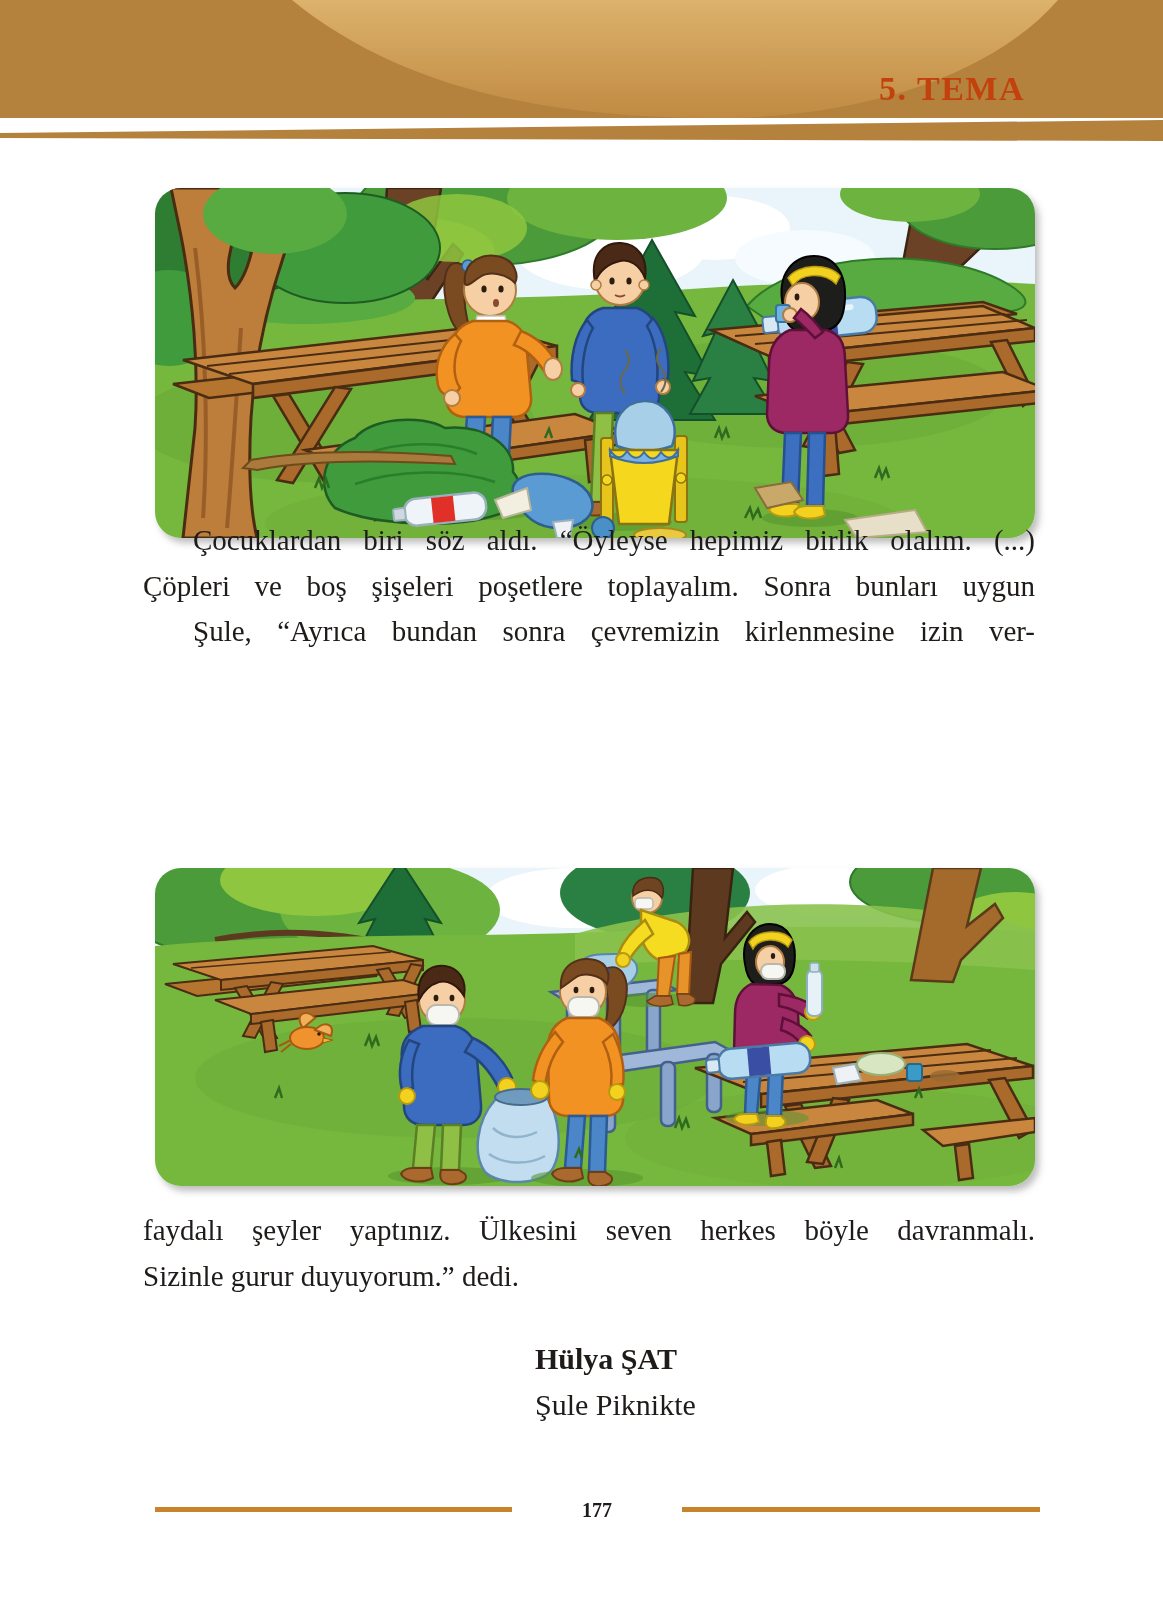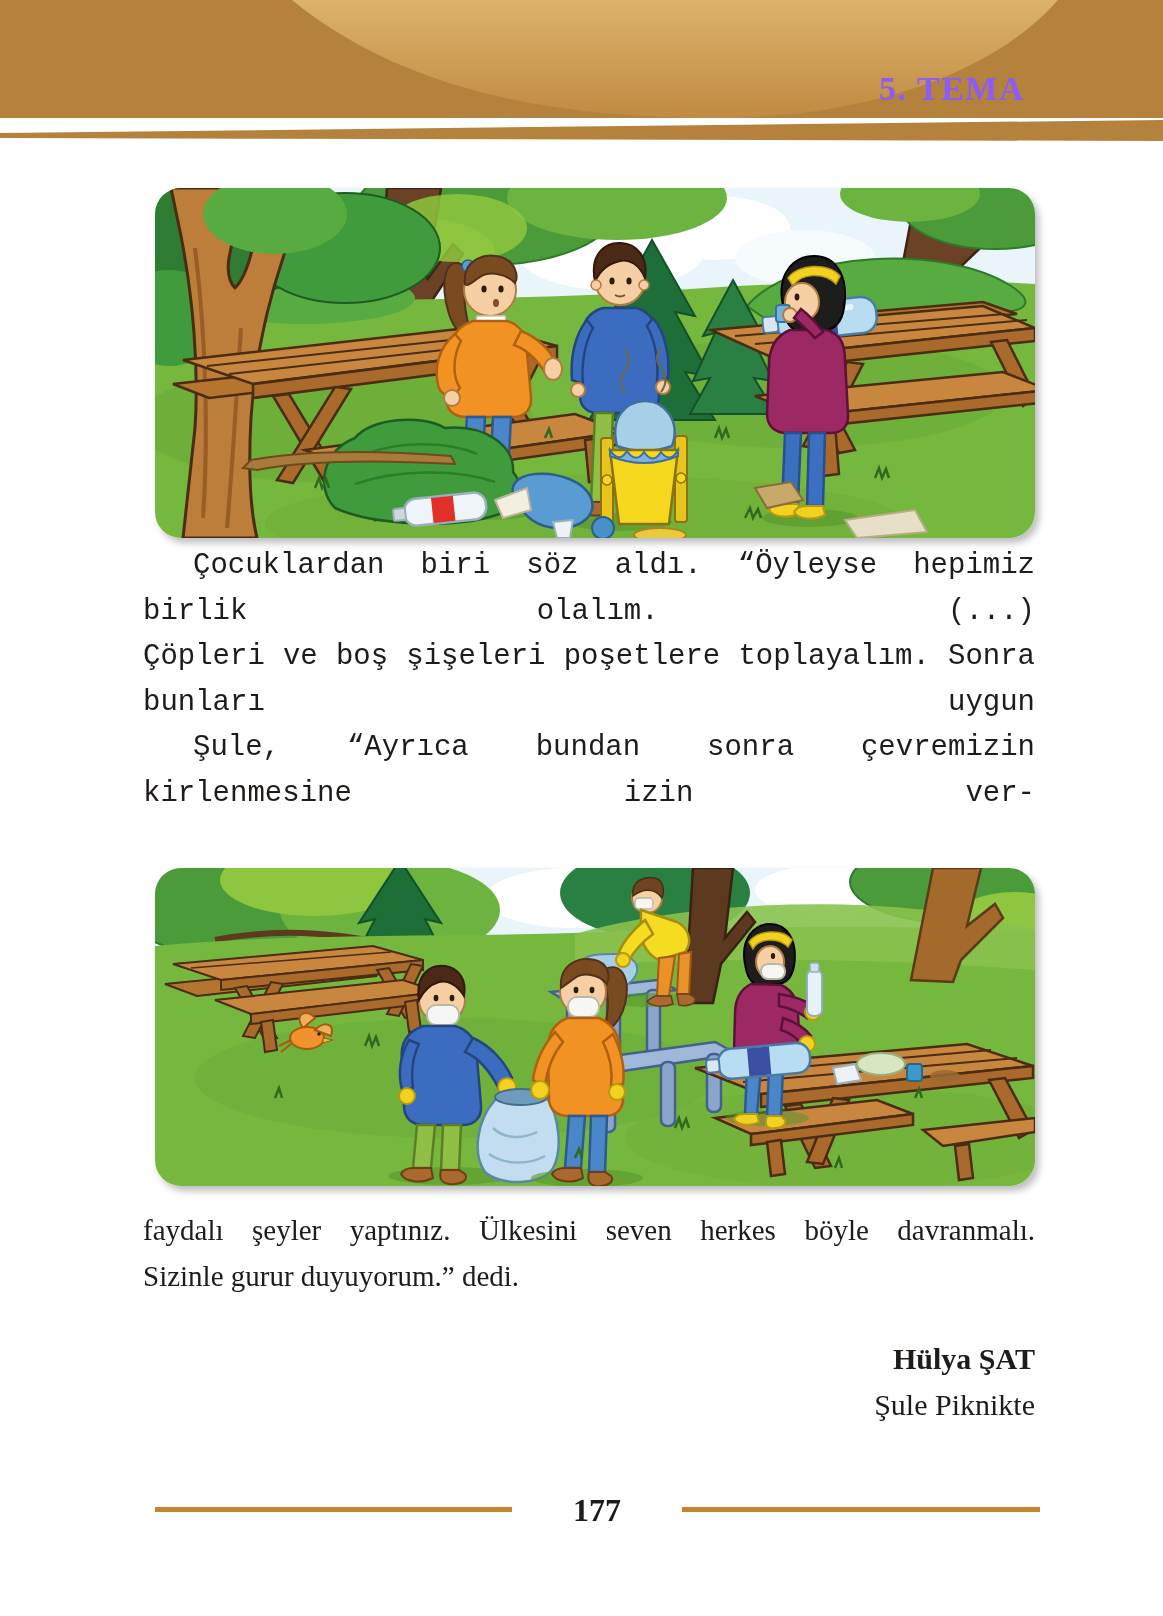--- a/index.html
+++ b/index.html
@@ -1,44 +1,44 @@
 <!DOCTYPE html>
 <html><head>
 <meta charset="utf-8">
 <style>
   html,body{margin:0;padding:0;background:#fff;}
   .page{position:relative;width:1163px;height:1616px;background:#fff;overflow:hidden;
         font-family:"Liberation Serif","DejaVu Serif",serif;color:#1e1b19;}
   
   .hdr-svg{position:absolute;left:0;top:0;}
   .tema{position:absolute;top:70px;right:138px;font-size:34px;font-weight:bold;
-        color:#8b5cf6;letter-spacing:1.5px;}
+        color:#c2410c;letter-spacing:1.5px;}
   
   .fig{position:absolute;left:155px;width:880px;border-radius:26px;overflow:hidden;
        box-shadow:4px 5px 7px rgba(110,110,110,.45);}
   .fig1{top:188px;height:350px;}
   .fig2{top:868px;height:318px;}
   .fig svg{display:block;}
   
   .tblock{position:absolute;left:143px;width:892px;font-size:29px;line-height:45.5px;}
-  .blockA{top:543px;font-family:Liberation Mono, monospace;}
+  .blockA{top:518px;}
   .blockB{top:1208px;}
   .tl{text-align:justify;text-align-last:justify;}
   .tl.end{text-align-last:auto;}
   .tl.ind{text-indent:50px;}
   
-  .attrib{position:absolute;right:128px;top:1336px;width:500px;text-align:right;
+  .attrib{position:absolute;right:128px;top:1336px;width:500px;
           font-size:30px;line-height:45.5px;}
   .attrib .author{font-weight:bold;}
   
   .rule{position:absolute;top:1507px;height:5px;background:#c8832d;}
   .rule-l{left:155px;width:357px;}
   .rule-r{left:682px;width:358px;}
   .pagenum{position:absolute;left:512px;top:1490px;width:170px;text-align:center;
-           font-size:32px;font-weight:bold;line-height:40px;}
+           font-size:20px;font-weight:bold;line-height:40px;}
 </style>
 </head>
 <body>
 
 <div class="page">
 
   <svg class="hdr-svg" width="1163" height="150" viewBox="0 0 1163 150">
     <defs>
       <linearGradient id="wg" x1="0" y1="0" x2="0" y2="1">
         <stop offset="0" stop-color="#dcb26c"></stop>

